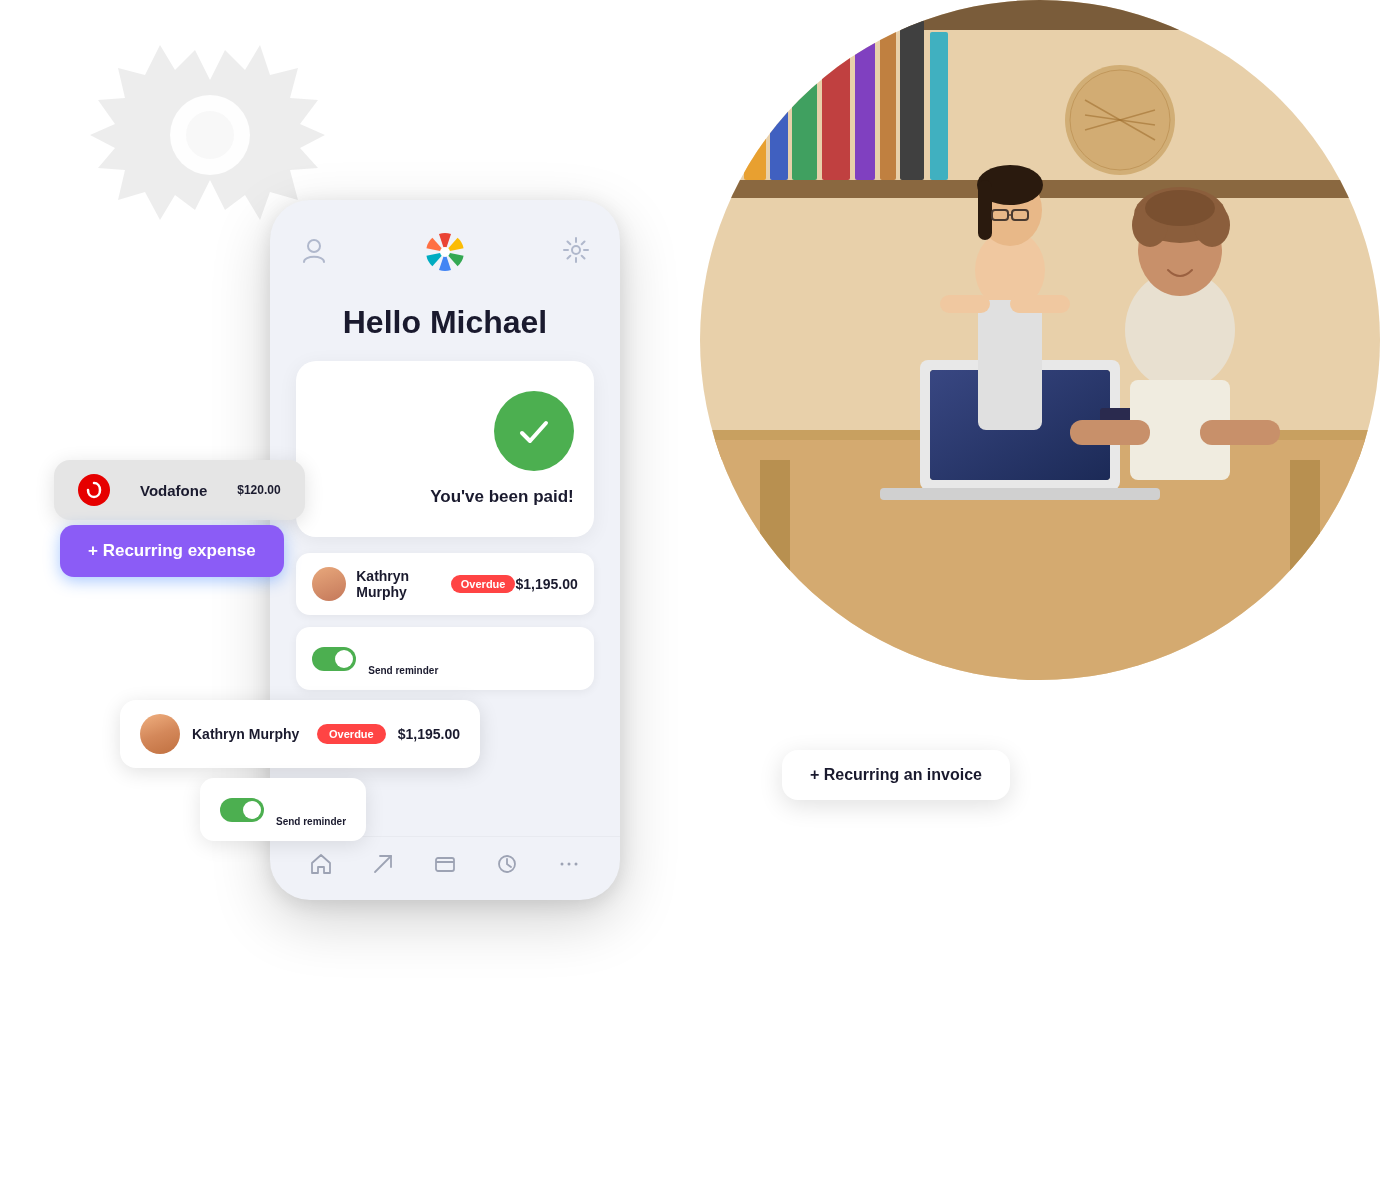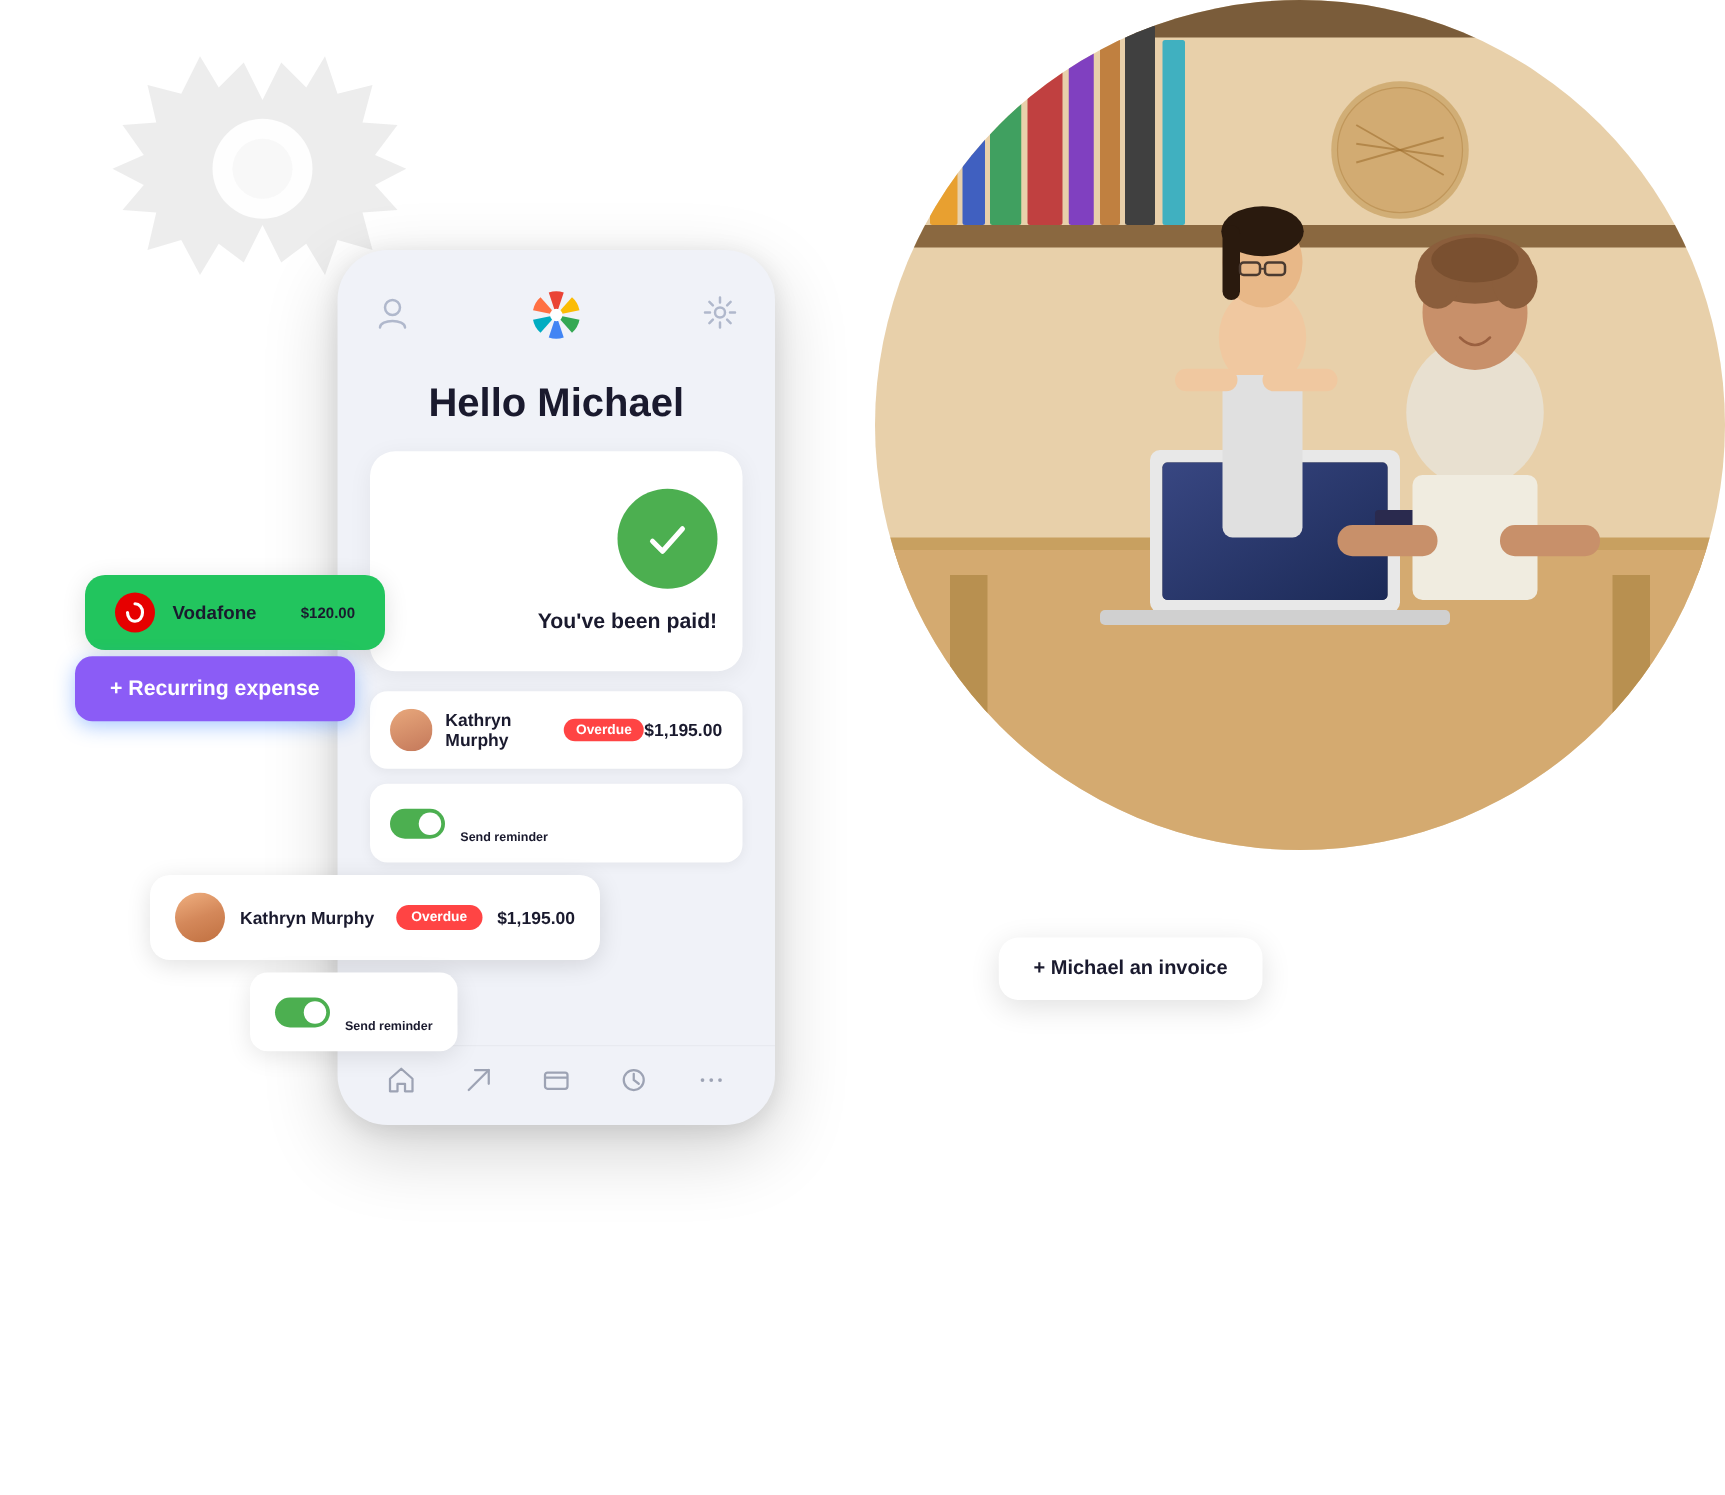--- a/index.html
+++ b/index.html
@@ -218,27 +218,27 @@
     .nav-icon {
       color: #9da3b4;
       font-size: 18px;
     }
 
     
     
     .vodafone-card {
       position: absolute;
       top: 460px;
-      left: 68px;
-      background: #22c55e;
+      left: 54px;
+      background: #e5e5e5;
       border-radius: 16px;
       padding: 14px 24px;
       display: flex;
       align-items: center;
-      gap: 14px;
+      gap: 30px;
       box-shadow: 0 4px 20px rgba(0,0,0,0.12);
       z-index: 20;
       min-width: 240px;
     }
 
     .vodafone-logo {
       width: 32px;
       height: 32px;
       background: #e60000;
       border-radius: 50%;
@@ -603,16 +603,16 @@
     <span class="overdue-badge-float">Overdue</span>
     <span class="overdue-amount">$1,195.00</span>
   </div>
 
   <div class="reminder-float-card">
     <div class="toggle-on"></div>
     <span class="reminder-text">Send reminder</span>
   </div>
 
   <div class="schedule-card">
-    <span>+ Michael an invoice</span>
+    <span>+ Recurring an invoice</span>
   </div>
 
 </div>
 
 </body></html>

